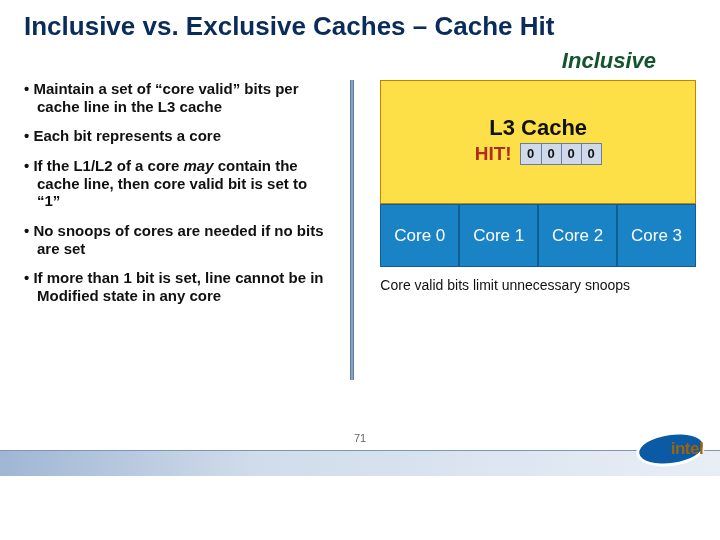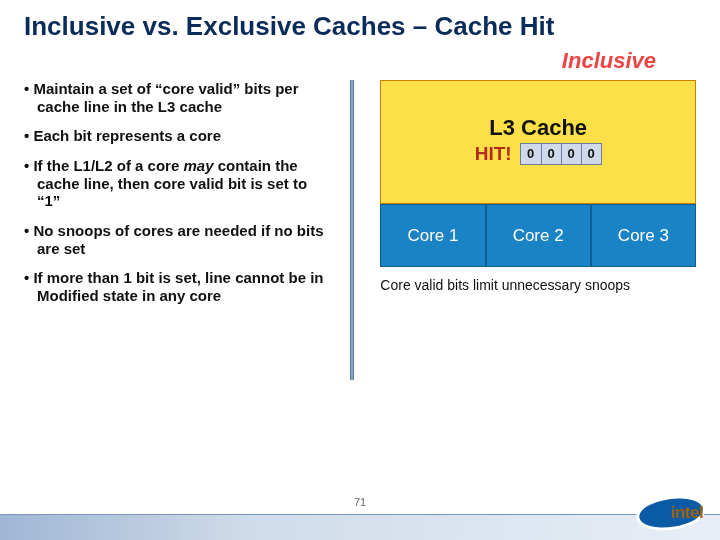--- a/index.html
+++ b/index.html
@@ -1,24 +1,24 @@
 <!DOCTYPE html>
 <html><head>
 <meta charset="utf-8">
 <style>
   * { box-sizing: border-box; margin: 0; padding: 0; }
   html, body { width: 720px; height: 540px; font-family: Verdana, Arial, sans-serif; background: #fff; }
   .slide {
-    width: 720px; height: 540px; position: relative; padding: 12px 24px 0 24px;
+    width: 720px; height: 476px; position: relative; padding: 12px 24px 0 24px;
   }
   .title {
     font-size: 26px; font-weight: bold; color: #0a2c5a; line-height: 1.15; margin-bottom: 6px;
   }
   .subtitle {
-    font-size: 22px; font-style: italic; font-weight: bold; color: #ef4444;
+    font-size: 22px; font-style: italic; font-weight: bold; color: #14532d;
     text-align: right; padding-right: 40px; margin-bottom: 6px;
   }
   .body {
     display: flex; flex-direction: row; gap: 16px;
   }
   .bullets {
     width: 328px; padding-right: 8px;
   }
   .bullets ul { list-style: none; }
   .bullets li {
@@ -117,20 +117,21 @@
           <span class="hit">HIT!</span>
           <div class="bits">
             <div class="bit">0</div>
             <div class="bit">0</div>
             <div class="bit">0</div>
             <div class="bit">0</div>
           </div>
         </div>
       </div>
       <div class="cores">
+        <div class="core">Core 0</div>
         <div class="core">Core 1</div>
         <div class="core">Core 2</div>
         <div class="core">Core 3</div>
       </div>
       <div class="caption">Core valid bits limit unnecessary snoops</div>
     </div>
   </div>
 
   <div class="pagenum">71</div>
   <div class="bottombar"></div>

